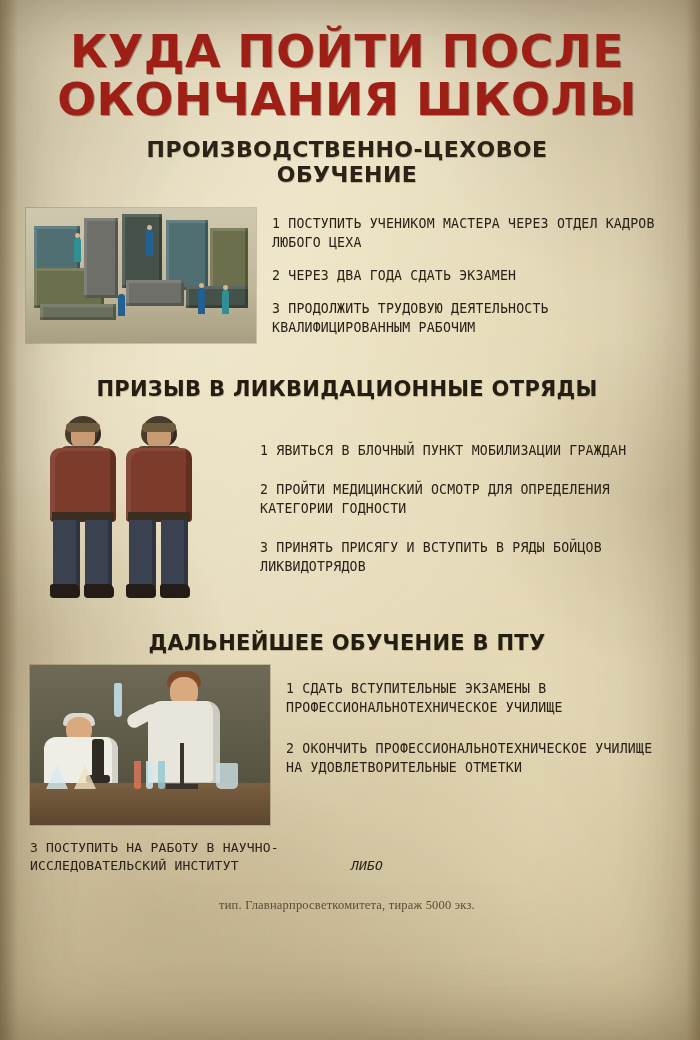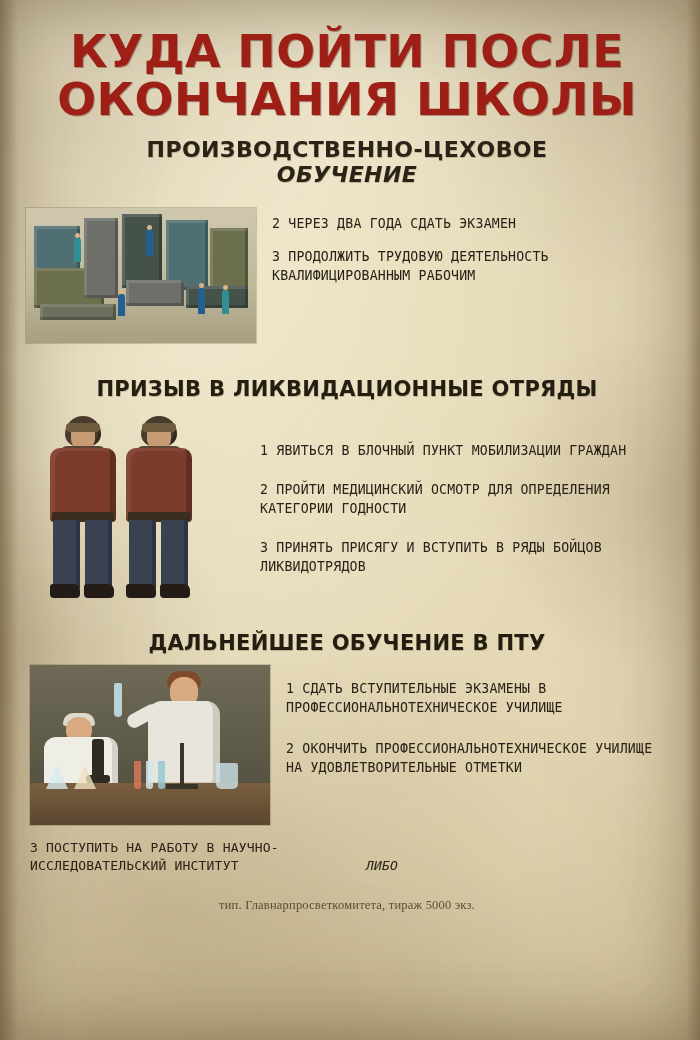--- a/index.html
+++ b/index.html
@@ -82,21 +82,21 @@
     color: #2b2317;
     font-family: "DejaVu Sans", sans-serif;
     font-weight: bold;
     font-size: 22px;
     line-height: 1.15;
     letter-spacing: 0.4px;
     text-transform: uppercase;
     margin: 14px 0 0 0;
     text-shadow: 0.5px 0.5px 0 rgba(120,100,60,0.35);
   }
-  .subtitle .l2 { display:block;font-style:italic; }
+  .subtitle .l2 { display:block; }
 
   .section-title {
     text-align: center;
     color: #241d12;
     font-family: "DejaVu Sans", sans-serif;
     font-weight: bold;
     font-size: 21px;
     letter-spacing: 0.3px;
     text-transform: uppercase;
     margin: 0 0 10px 0;
@@ -125,21 +125,21 @@
     letter-spacing: 0.2px;
     text-transform: uppercase;
     margin-bottom: 14px;
   }
   .step:last-child { margin-bottom: 0; }
 
   
   .footer-row {
     display: flex;
     align-items: flex-start;
-    gap: 25px;
+    gap: 10px;
     margin-top: 14px;
     padding: 0 4px;
   }
   .footer-col { font-family: "DejaVu Sans Mono", monospace; font-size: 13px; line-height:1.45;
                 color:#2a2218; text-transform: uppercase; letter-spacing:0.2px; }
   .footer-col.a { width: 300px; }
   .footer-col.b { width: 54px; text-align:center; padding-top: 18px; font-style: italic;}
   .footer-col.c { flex: 1; }
 
   .imprint {
@@ -352,20 +352,21 @@
           <div class="mach" style="left:14px; top:96px; width:76px; height:16px; background:#6a705c;"></div>
           <div class="worker teal" style="left:48px; top:30px; height:24px;"></div>
           <div class="worker blue" style="left:120px; top:22px; height:26px;"></div>
           <div class="worker blue" style="left:172px; top:80px; height:26px;"></div>
           <div class="worker teal" style="left:196px; top:82px; height:24px;"></div>
           <div class="worker blue" style="left:92px; top:86px; height:22px;"></div>
           <div class="floor"></div>
         </div>
       </div>
       <div class="steps">
+        <div class="step">1 ПОСТУПИТЬ УЧЕНИКОМ МАСТЕРА ЧЕРЕЗ ОТДЕЛ КАДРОВ ЛЮБОГО ЦЕХА</div>
         <div class="step">2 ЧЕРЕЗ ДВА ГОДА СДАТЬ ЭКЗАМЕН</div>
         <div class="step">3 ПРОДОЛЖИТЬ ТРУДОВУЮ ДЕЯТЕЛЬНОСТЬ КВАЛИФИЦИРОВАННЫМ РАБОЧИМ</div>
       </div>
     </div>
 
     <h3 class="section-title" style="margin-top:34px;">ПРИЗЫВ В ЛИКВИДАЦИОННЫЕ ОТРЯДЫ</h3>
     <div class="block">
       <div class="illus" style="margin-left:18px;">
         <div class="men">
           <div class="man m1">

